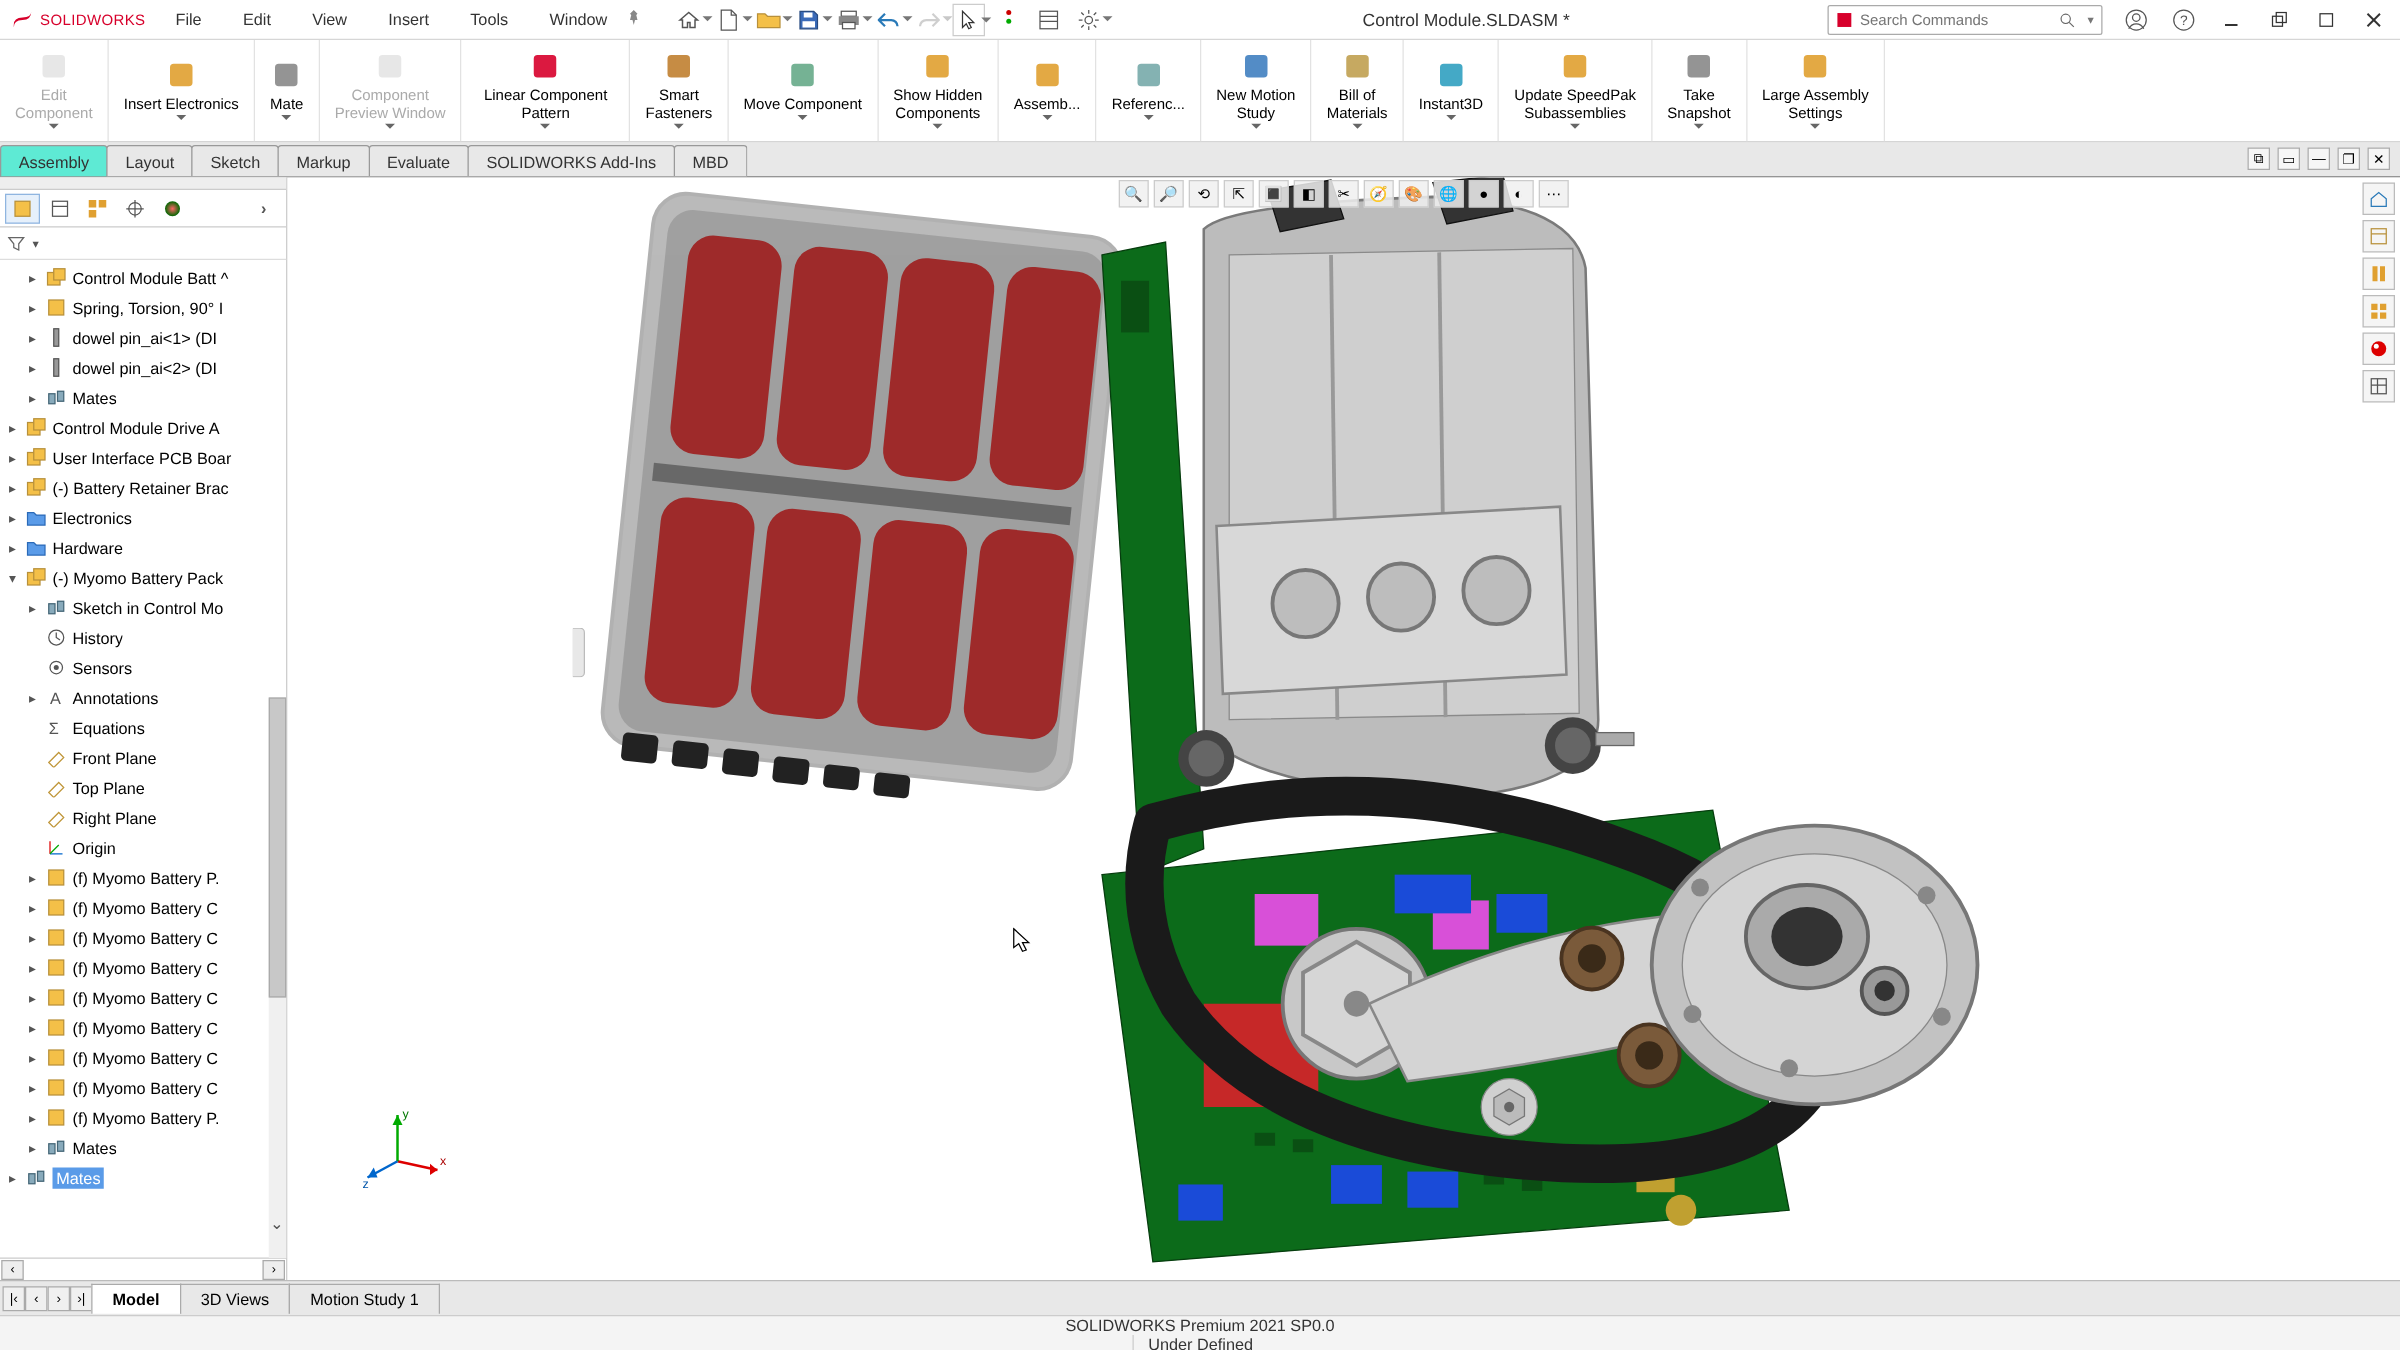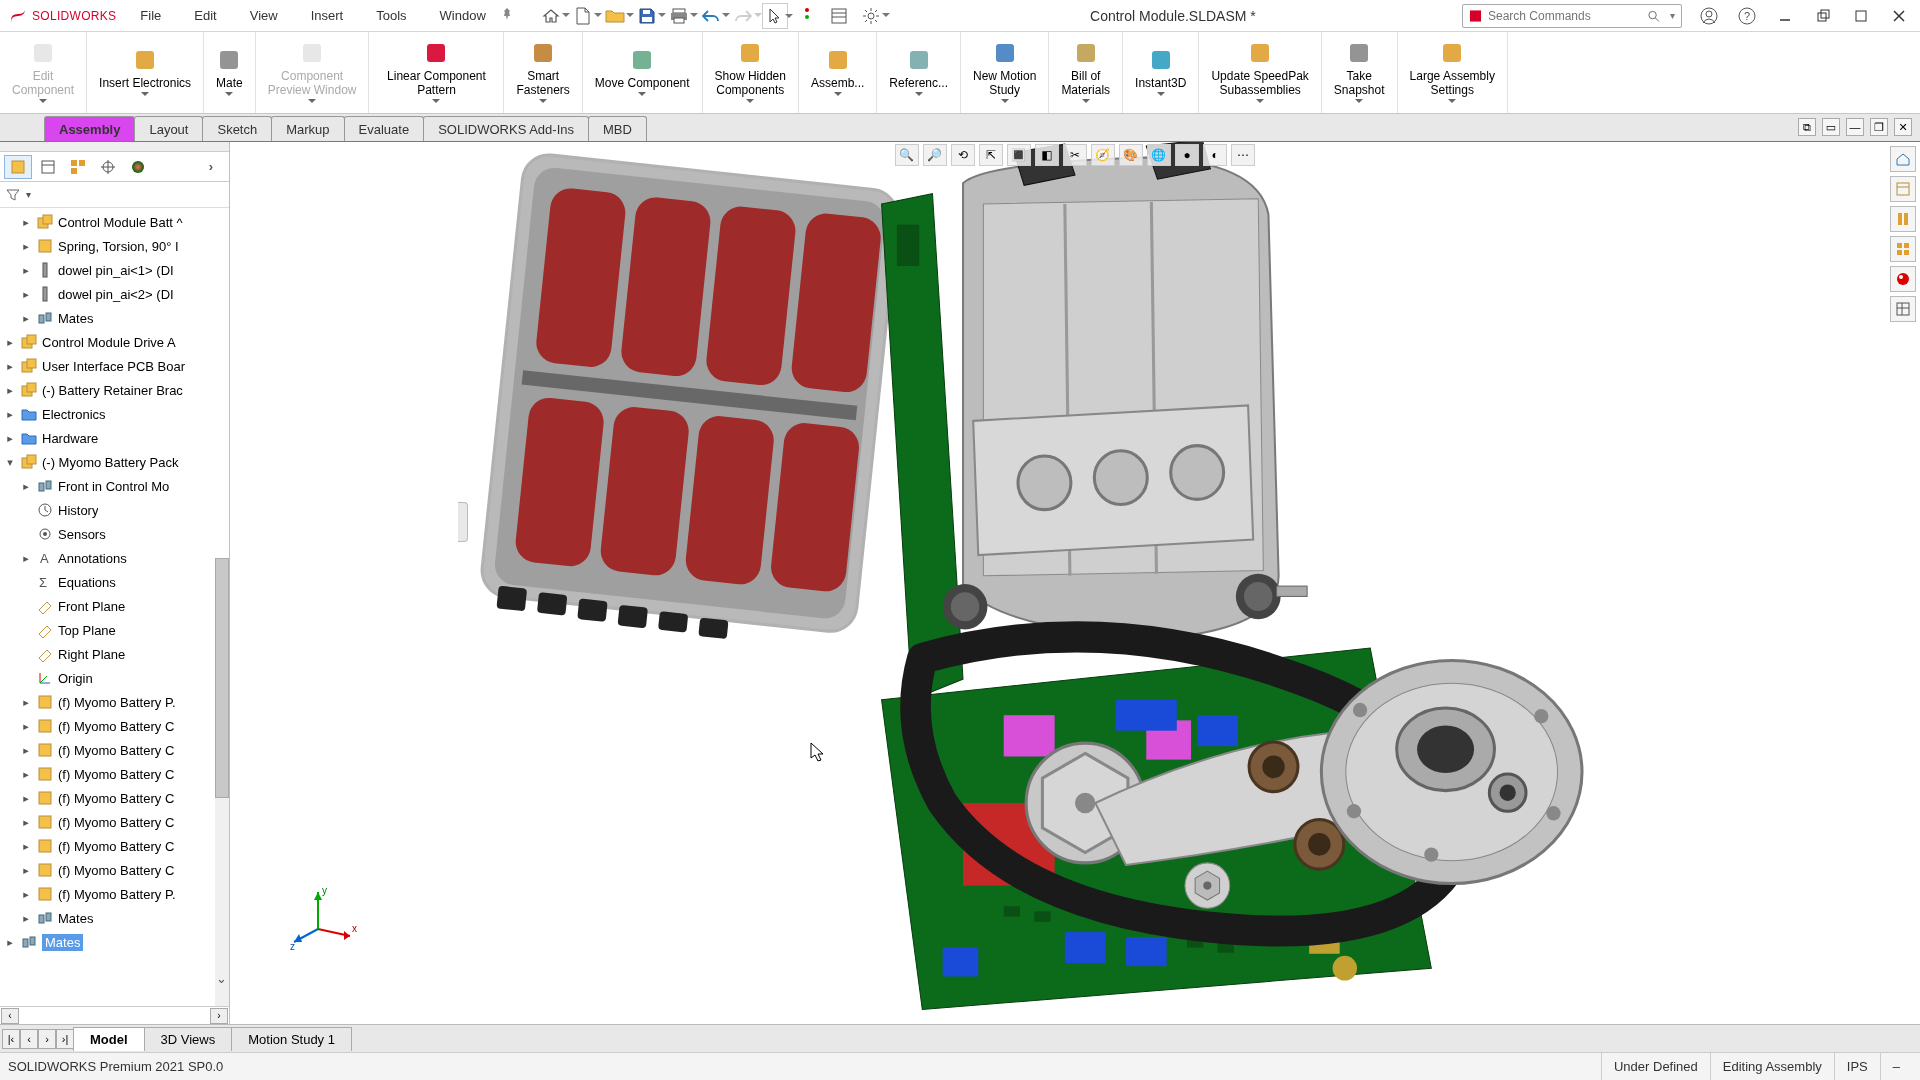--- a/index.html
+++ b/index.html
@@ -28,21 +28,21 @@
 .ribbon { height: 82px; background: #fff; display: flex; border-bottom: 1px solid #c8c8c8;}
 .ribbon-group { display: flex; flex-direction: column; align-items: center; justify-content: center; padding: 4px 12px; border-right: 1px solid #e2e2e2; cursor:pointer; text-align:center; position:relative;}
 .ribbon-group.disabled { color:#aaa; }
 .ribbon-group .icon-row { height: 28px; display:flex; align-items:center; justify-content:center; margin-bottom:2px;}
 .ribbon-group .label { font-size: 12px; line-height: 14px; max-width:110px;}
 .ribbon-group .drop2 { border: 4px solid transparent; border-top-color:#666; width:0; height:0; margin-top:2px;}
 
 
 .doctabs { height: 28px; background: #e8e8e8; display: flex; align-items: flex-end; border-bottom: 1px solid #7a7a7a; position:relative;}
 .doctab { padding: 5px 14px 4px; font-size: 13px; border: 1px solid #999; border-bottom:none; margin-right:-1px; background:#e8e8e8; cursor:pointer; color:#333; border-top-left-radius:3px; border-top-right-radius:3px;}
-.doctab.active { background: #d946ef; font-weight: bold; position:relative; z-index:2;margin-left:44px;}
+.doctab.active { background: #5eead4; font-weight: normal; position:relative; z-index:2;}
 .doctabs-right { position:absolute; right:8px; top:4px; display:flex; gap:6px;}
 .doctabs-right div { width:18px; height:18px; border:1px solid #aaa; display:flex; align-items:center; justify-content:center; cursor:pointer; font-size:11px; background:#f6f6f6;}
 
 
 .main { display:flex; height: calc(1080px - 32px - 82px - 28px - 28px - 28px); position:relative;}
 
 
 .featurepanel { width: 230px; border-right: 1px solid #bfbfbf; display:flex; flex-direction:column; background:#fff;}
 .fm-top { height: 10px; background:#eee; border-bottom:1px solid #ccc;}
 .fm-tabs { height:30px; display:flex; align-items:center; border-bottom:1px solid #ccc; gap:2px; padding:0 4px;}
@@ -79,21 +79,21 @@
 .model3d { position:absolute; inset:0; }
 
 
 .bottomtabs { height:28px; background:#e8e8e8; display:flex; align-items:center; border-top:1px solid #bbb;}
 .bt-nav { display:flex; gap:0; margin-left:2px;}
 .bt-nav div{ width:18px; height:20px; border:1px solid #aaa; background:#f0f0f0; display:flex; align-items:center; justify-content:center; cursor:pointer; font-size:11px;}
 .bt-tab { padding:4px 16px; border:1px solid #aaa; border-bottom:none; background:#e8e8e8; margin-left:-1px; font-size:13px; cursor:pointer;}
 .bt-tab.active { background:#fff; font-weight:bold;}
 
 
-.statusbar { height:28px; background:#f4f4f4; display:flex; align-items:center; border-top:1px solid #ccc; font-size:13px; padding:0 8px; color:#333;}
+.statusbar { height:28px; background:#f4f4f4; display:flex; align-items:center; border-top:1px solid #ccc; font-size:13px; padding:0 8px; color:#333;flex-direction:column;}
 .statusbar .spacer { flex:1;}
 .statusbar .seg { padding:0 12px; border-left:1px solid #ccc; height:100%; display:flex; align-items:center;}
 </style>
 </head>
 <body>
 
 <div class="titlebar">
   <div class="logo">
     <span class="logo-icon">
       <svg viewBox="0 0 20 20" width="20" height="20">
@@ -562,21 +562,21 @@
           <span class="txt">(-) Myomo Battery Pack</span>
         </div>
         <div class="tree-item indent1">
           <span class="exp">▸</span>
           <span class="ic">
             <svg width="16" height="16">
               <rect x="2" y="5" width="5" height="8" fill="#8ab" stroke="#467"></rect>
               <rect x="9" y="3" width="5" height="8" fill="#8ab" stroke="#467"></rect>
             </svg>
           </span>
-          <span class="txt">Front in Control Mo</span>
+          <span class="txt">Sketch in Control Mo</span>
         </div>
         <div class="tree-item indent1">
           <span class="exp"></span>
           <span class="ic">
             <svg width="16" height="16">
               <circle cx="8" cy="8" r="6" fill="none" stroke="#555"></circle>
               <path d="M8 4v4l3 2" stroke="#555" fill="none"></path>
             </svg>
           </span>
           <span class="txt">History</span>

